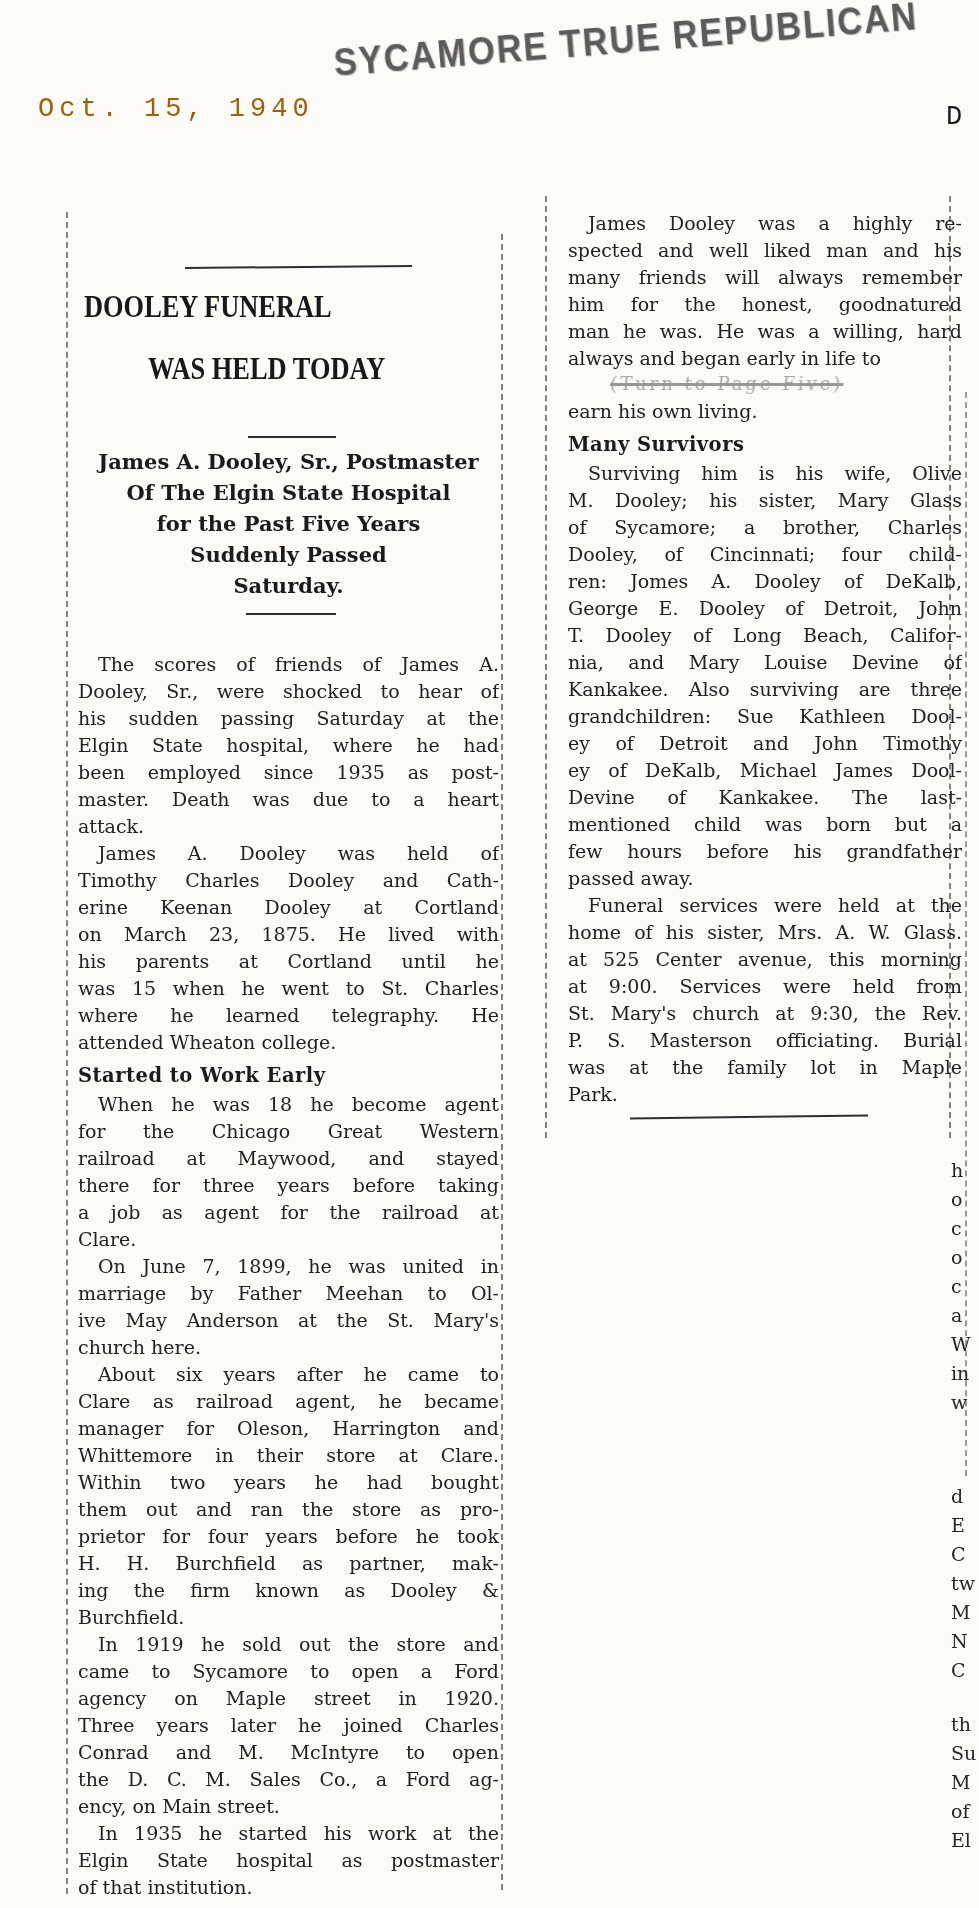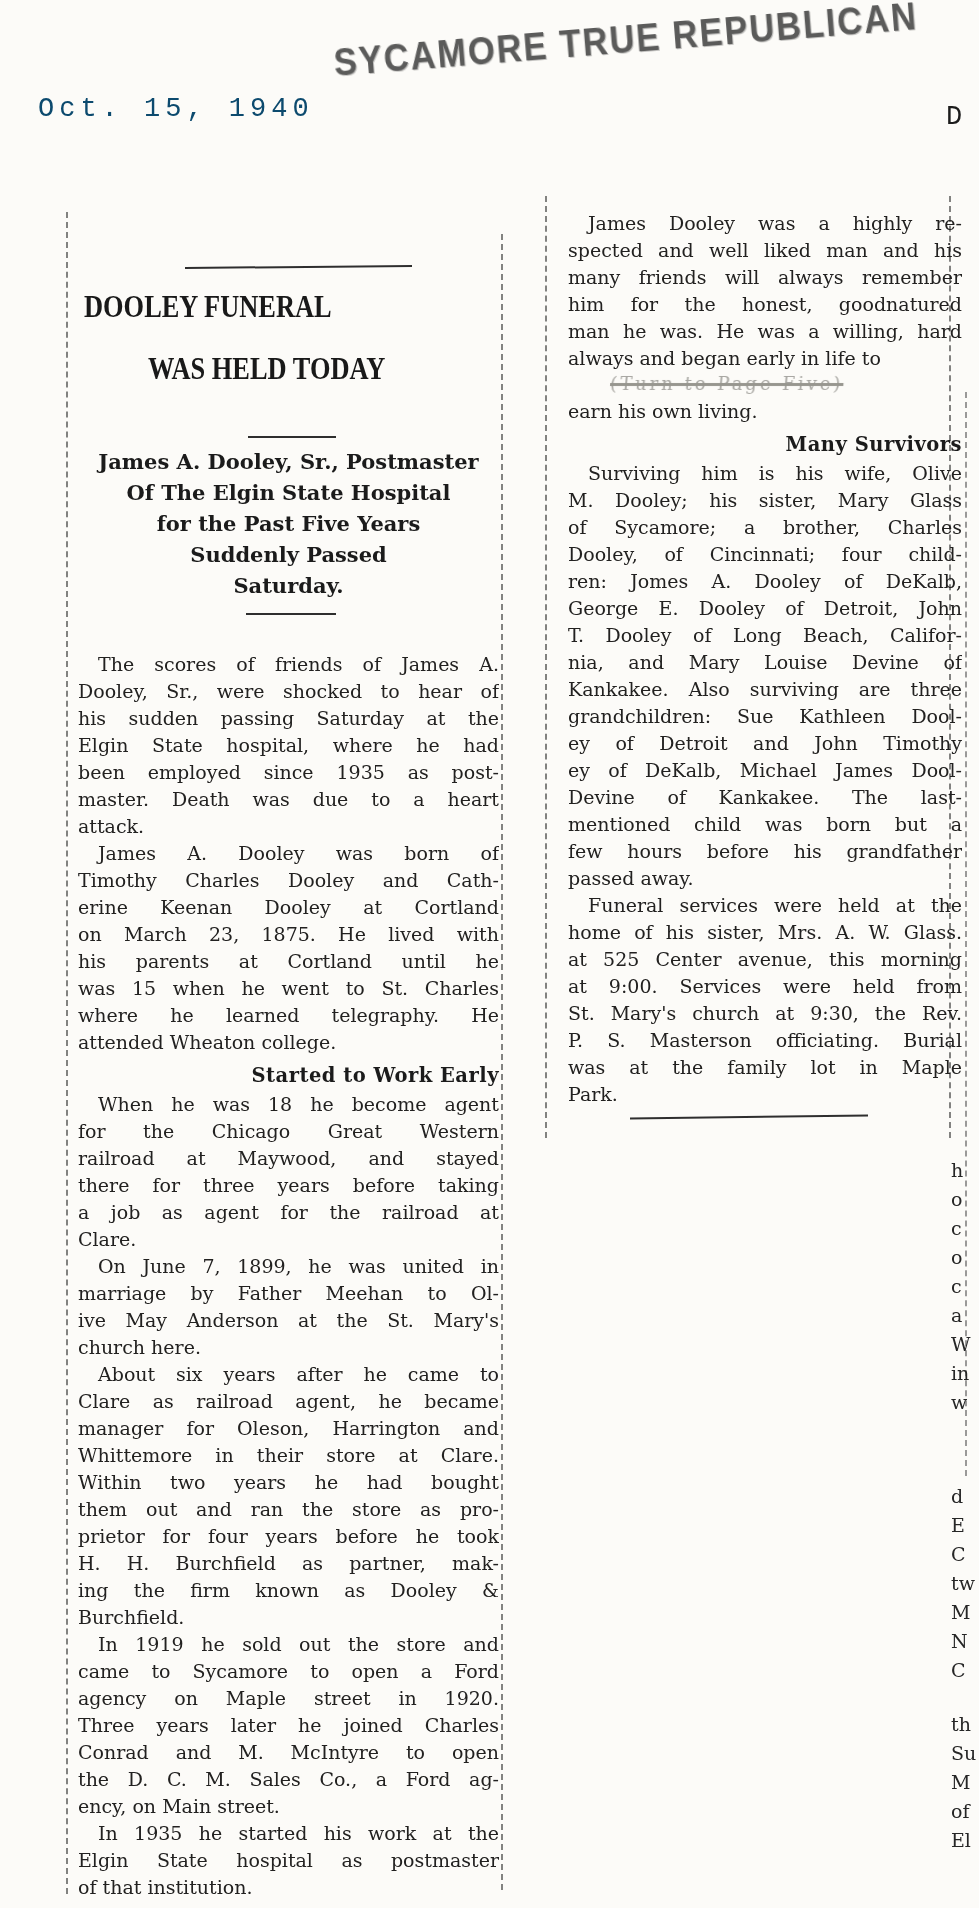--- a/index.html
+++ b/index.html
@@ -16,21 +16,21 @@
     position:absolute;left:332px;top:40px;width:580px;
     font-family:"Liberation Sans",sans-serif;font-weight:700;
     font-size:36px;letter-spacing:2px;color:var(--c-stamp,#454545);
     transform:rotate(-4.6deg) scaleX(.96) scaleY(1.08);transform-origin:left top;
     filter:blur(.45px);opacity:.88;white-space:nowrap;
     text-shadow:1px 1px 0 rgba(70,70,70,.35);
   }
   .date-note{
     position:absolute;left:38px;top:94px;
     font-family:"Liberation Mono",monospace;font-size:27px;letter-spacing:5px;
-    color:#0c4a6e;white-space:nowrap;
+    color:#a16207;white-space:nowrap;
   }
   .corner-letter{
     position:absolute;left:946px;top:102px;
     font-family:"Liberation Mono",monospace;font-size:27px;color:#1c1c1c;
   }
 
   
   .vrule{position:absolute;width:0;border-left:2px dashed rgba(55,55,55,.62);}
   .vrule.v1{left:66px;top:212px;height:1682px;}
   .vrule.v2{left:501px;top:234px;height:1656px;border-left-style:dashed;}
@@ -53,21 +53,21 @@
   .rule-sub{width:90px;margin:12px 0 0 168px;}
   .body-blocks{margin-top:36px;}
 
   
   .para{margin:0;}
   .bline{font-size:19px;line-height:27px;height:27px;overflow:hidden;
     text-align:justify;text-align-last:justify;color:#222120;}
   .bline.last{text-align-last:left;}
   .para .bline:first-child{text-indent:20px;}
   .para.noindent .bline:first-child{text-indent:0;}
-  .crosshead{font-weight:700;font-size:19.5px;line-height:27px;text-align:right;
+  .crosshead{font-weight:700;font-size:19.5px;line-height:27px;text-align:left;
     letter-spacing:.5px;margin:6px 0 2px 0;color:#1b1b1b;}
 
   .end-dashes{margin:4px 0 0 122px;font-size:16px;letter-spacing:10px;color:#3c3c3c;}
 
   
   .right-col{position:absolute;left:568px;top:210px;width:394px;}
   .smudge{height:26px;line-height:24px;margin-left:42px;
     font-size:18px;letter-spacing:3px;color:#908f8a;opacity:.78;
     filter:blur(.6px);transform:skewX(-5deg);
     text-decoration:line-through;text-decoration-thickness:3px;text-decoration-color:#7b7a72;
@@ -115,21 +115,21 @@
         <div class="para">
           <div class="bline">The scores of friends of James A.</div>
           <div class="bline">Dooley, Sr., were shocked to hear of</div>
           <div class="bline">his sudden passing Saturday at the</div>
           <div class="bline">Elgin State hospital, where he had</div>
           <div class="bline">been employed since 1935 as post-</div>
           <div class="bline">master.  Death was due to a heart</div>
           <div class="bline last">attack.</div>
         </div>
         <div class="para">
-          <div class="bline">James A. Dooley was born of</div>
+          <div class="bline">James A. Dooley was held of</div>
           <div class="bline">Timothy Charles Dooley and Cath-</div>
           <div class="bline">erine Keenan Dooley at Cortland</div>
           <div class="bline">on March 23, 1875.  He lived with</div>
           <div class="bline">his parents at Cortland until he</div>
           <div class="bline">was 15 when he went to St. Charles</div>
           <div class="bline">where he learned telegraphy. He</div>
           <div class="bline last">attended Wheaton college.</div>
         </div>
         <div class="crosshead">Started to Work Early</div>
         <div class="para">

